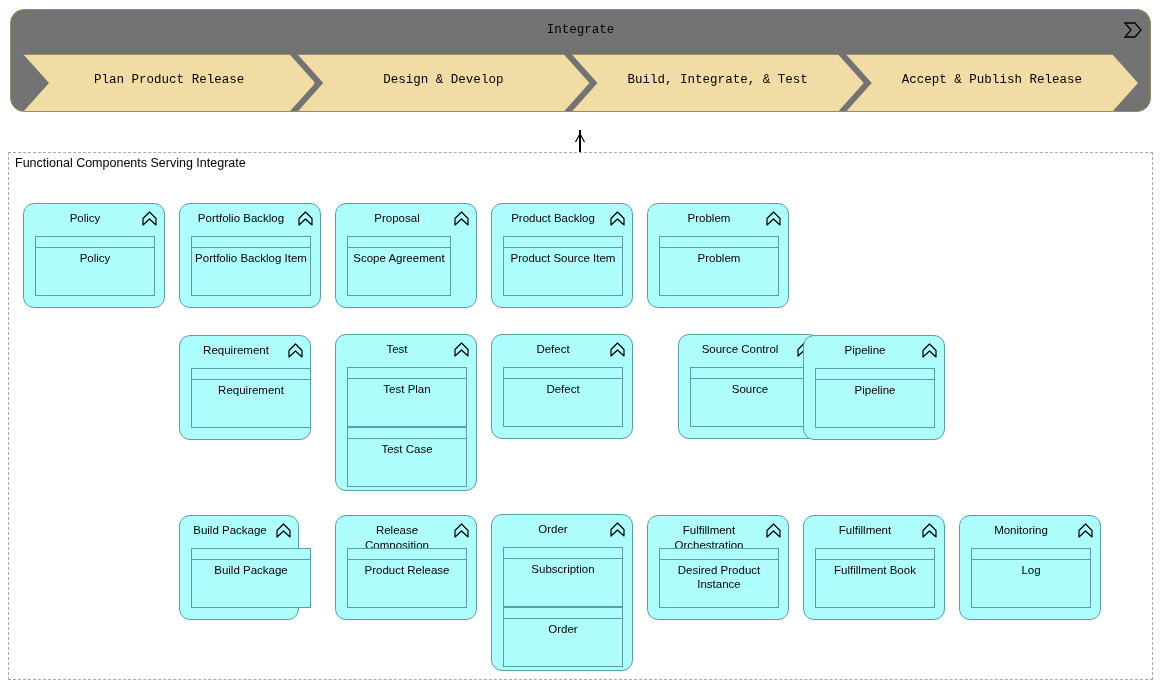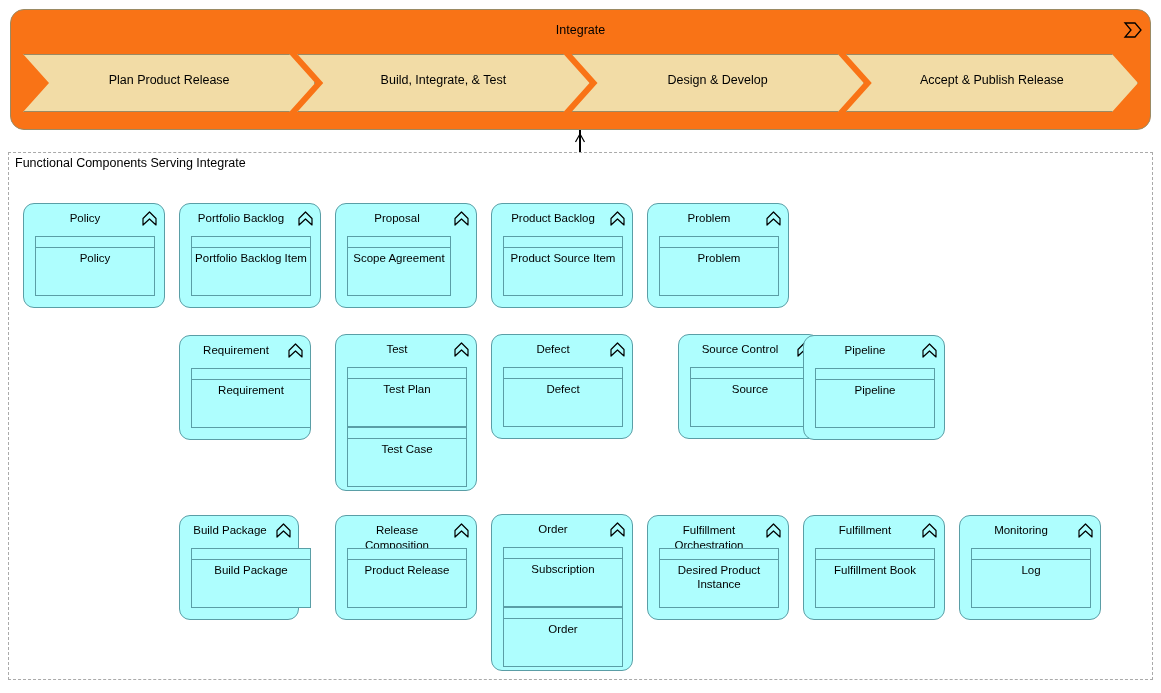--- a/index.html
+++ b/index.html
@@ -14,24 +14,25 @@
     position: relative;
     width: 1161px;
     height: 693px;
     background: #ffffff;
   }
 
   
   .process-band {
     position: absolute;
     left: 10px; top: 9px;
-    width: 1141px; height: 121px;
-    background: #f97316;
+    width: 1141px; height: 103px;
+    background: #737373;
     border: 1px solid #9b8a63;
     border-radius: 14px;
+    font-family: Liberation Mono, monospace;
   }
   .band-title {
     position: absolute;
     left: 0; right: 0; top: 13px;
     text-align: center;
     font-size: 12.5px;
     color: #000;
     line-height: 14px;
   }
   .band-icon {
@@ -150,25 +151,25 @@
         <path d="M3 3 L13 3 L19 10 L13 17 L3 17 L9 10 Z" fill="none" stroke="#000" stroke-width="1.3"></path>
       </svg>
     </div>
     <div class="band-steps" id="band-steps">
         <div class="step">
           <div class="chev"></div>
           <div class="step-label">Plan Product Release</div>
         </div>
         <div class="step">
           <div class="chev"></div>
-          <div class="step-label">Build, Integrate, &amp; Test</div>
+          <div class="step-label">Design &amp; Develop</div>
         </div>
         <div class="step">
           <div class="chev"></div>
-          <div class="step-label">Design &amp; Develop</div>
+          <div class="step-label">Build, Integrate, &amp; Test</div>
         </div>
         <div class="step">
           <div class="chev"></div>
           <div class="step-label">Accept &amp; Publish Release</div>
         </div>
       </div>
   </div>
 
   <div class="connector"></div>
   <div class="connector-head">

